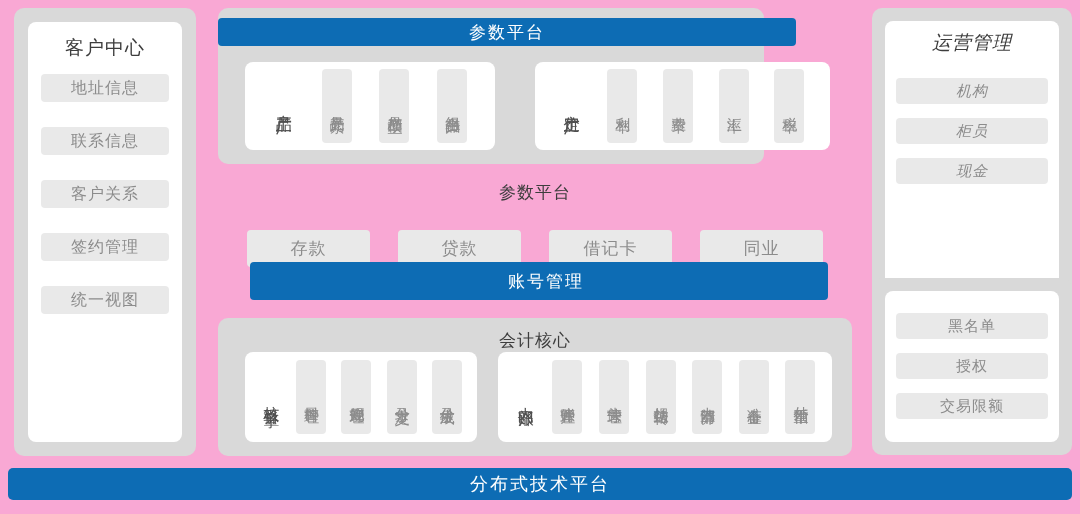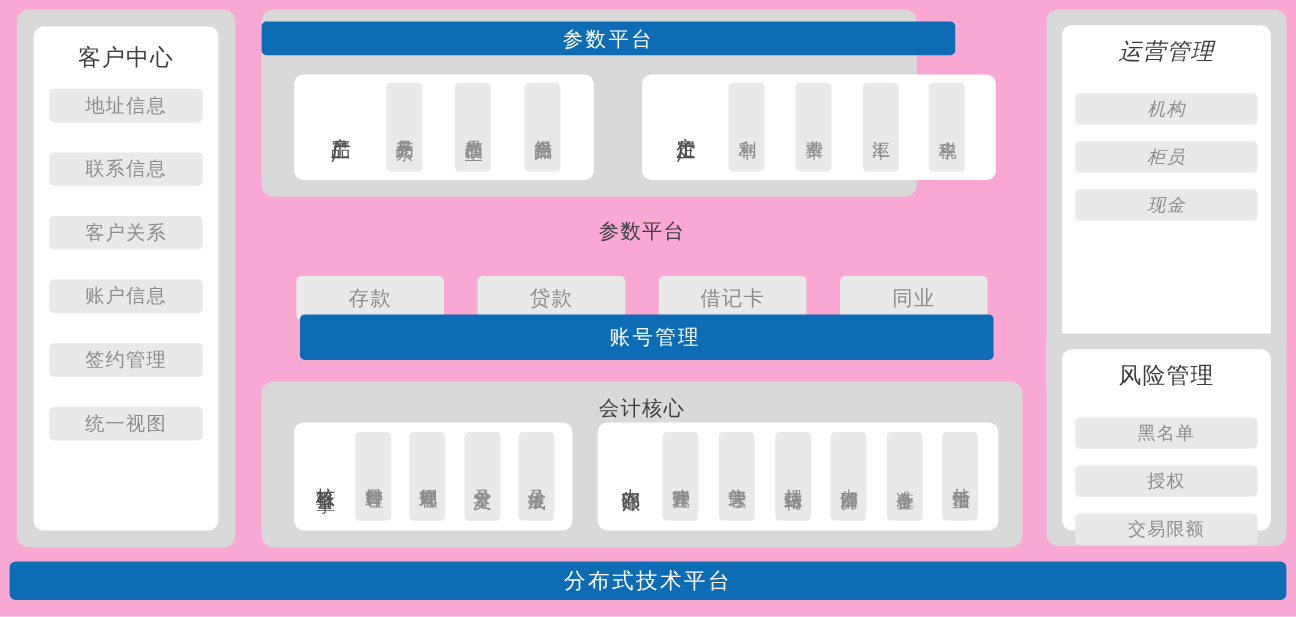--- a/index.html
+++ b/index.html
@@ -67,21 +67,20 @@
 
 <div class="stage">
 
   <div class="outer left-panel">
     <div class="inner">
       <div class="panel-title">客户中心</div>
       <div class="vlist">
         <div class="hpill">地址信息</div>
         <div class="hpill">联系信息</div>
         <div class="hpill">客户关系</div>
-        <div class="hpill">账户信息</div>
         <div class="hpill">签约管理</div>
         <div class="hpill">统一视图</div>
       </div>
     </div>
   </div>
 
   <div class="outer param">
     <div class="blue-bar">参数平台</div>
     <div class="card card1">
       <span class="vtext vlabel">产品工厂</span>
@@ -167,21 +166,20 @@
       <div class="vlist">
         <div class="hpill">机构</div>
         <div class="hpill">柜员</div>
         <div class="hpill">现金</div>
       </div>
     </div>
   </div>
 
   <div class="outer r2">
     <div class="inner">
-      <div class="panel-title">风险管理</div>
       <div class="vlist">
         <div class="hpill">黑名单</div>
         <div class="hpill">授权</div>
         <div class="hpill">交易限额</div>
       </div>
     </div>
   </div>
 
   <div class="blue-bar bottom-bar">分布式技术平台</div>
 

